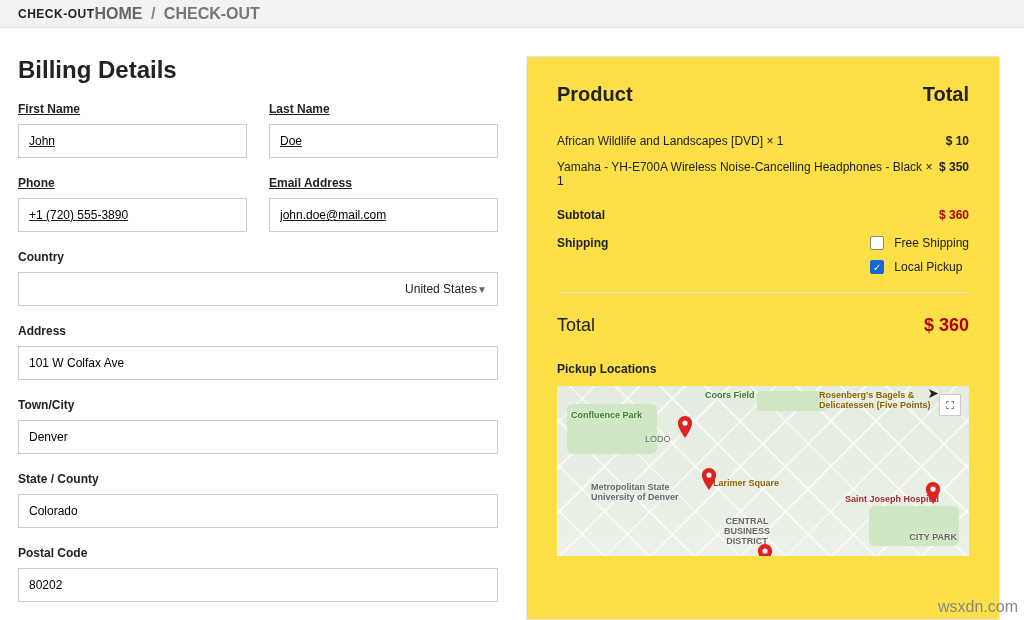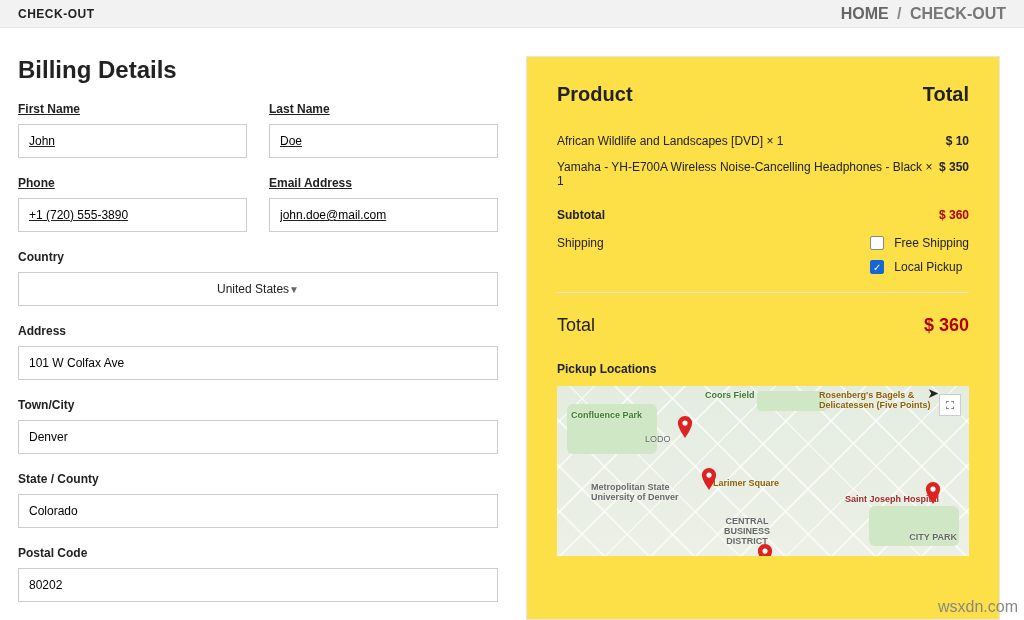--- a/index.html
+++ b/index.html
@@ -1,42 +1,42 @@
 <!DOCTYPE html>
 <html><head>
 <meta charset="utf-8">
 <style>
   * { box-sizing: border-box; margin: 0; padding: 0; }
   body { font-family: Arial, Helvetica, sans-serif; background: #fff; width: 1024px; height: 620px; overflow: hidden; color: #222; }
-  .topbar { background: #f2f2f2; height: 28px; display: flex; align-items: center; justify-content: space-between; padding: 0 18px; border-bottom: 1px solid #e5e5e5; }
+  .topbar { background: #f2f2f2; height: 28px; display: flex; align-items: center; justify-content: flex-start; padding: 0 18px; border-bottom: 1px solid #e5e5e5; }
   .topbar .left { font-weight: 700; font-size: 12px; letter-spacing: .5px; }
   .topbar .crumbs { font-size: 16px; font-weight: 700; color: #777; }
   .crumbs .home { color: #666; }
   .crumbs .sep { color: #888; padding: 0 4px; }
   .page { display: flex; gap: 28px; padding: 28px 24px 0 18px; }
   .left-col { width: 480px; flex-shrink: 0; }
   h1.billing { font-size: 24px; font-weight: 800; margin-bottom: 18px; }
   .row { display: flex; gap: 22px; }
   .field { display: flex; flex-direction: column; margin-bottom: 18px; }
   .field.half { flex: 1; text-decoration: underline; }
   .field.full { width: 100%; }
   .field label { font-size: 12px; font-weight: 700; margin-bottom: 8px; }
   .field input, .field .select { height: 34px; border: 1px solid #ccc; padding: 0 10px; font-size: 12px; background: #fff; outline: none; }
-  .field .select { display: flex; align-items: center; justify-content: center; cursor: pointer; }
+  .field .select { display: flex; align-items: center; justify-content: flex-end; cursor: pointer; }
   .chev { font-size: 10px; color: #666; }
   .right-col { flex: 1; border: 1px solid #e6e6e6; padding: 26px 30px 0 30px; background: #fde047; }
   .cart-head { display: flex; justify-content: space-between; font-size: 20px; font-weight: 800; margin-bottom: 28px; }
   .line-items { font-size: 12px; margin-bottom: 20px; }
   .line { display: flex; justify-content: space-between; margin-bottom: 12px; }
   .line .price { font-weight: 600; white-space: nowrap; }
   .subrow { display: flex; justify-content: space-between; font-size: 12px; margin-bottom: 14px; }
   .subrow .lab { font-weight: 700; }
   .subrow .val { color: #b00000; font-weight: 700; }
   .ship-block { display: flex; justify-content: space-between; font-size: 12px; margin-bottom: 18px; }
-  .ship-block .lab { font-weight: 400; text-align: right; }
+  .ship-block .lab { font-weight: 700; text-align: right; }
   .ship-opts { display: flex; flex-direction: column; gap: 10px; }
   .opt { display: flex; align-items: center; gap: 10px; }
   .cb { width: 14px; height: 14px; border: 1px solid #888; border-radius: 2px; background: #fff; display: inline-flex; align-items: center; justify-content: center; font-size: 10px; color: #fff; }
   .cb.checked { background: #1566d6; border-color: #1566d6; }
   .divider { border-top: 1px solid #e2e2e2; margin: 4px 0 22px 0; }
   .total-row { display: flex; justify-content: space-between; font-size: 18px; margin-bottom: 26px; }
   .total-row .lab { font-weight: 400; }
   .total-row .val { color: #b00000; font-weight: 700; }
   h3.pickup { font-size: 12px; font-weight: 800; margin-bottom: 10px; }
   .map { position: relative; width: 100%; height: 170px; background: #e8efe3; overflow: hidden; }

